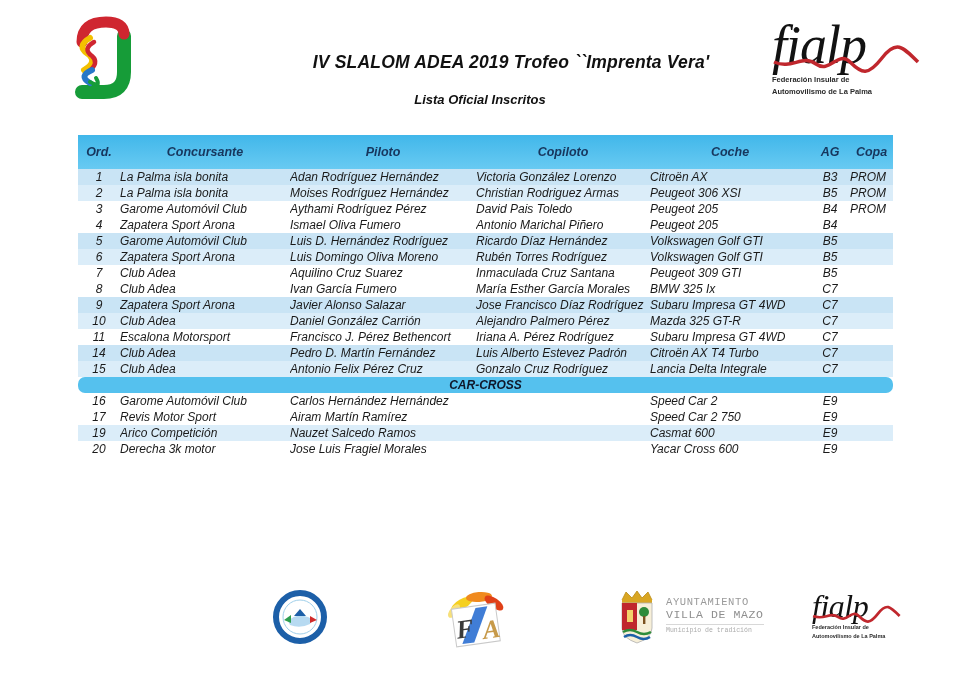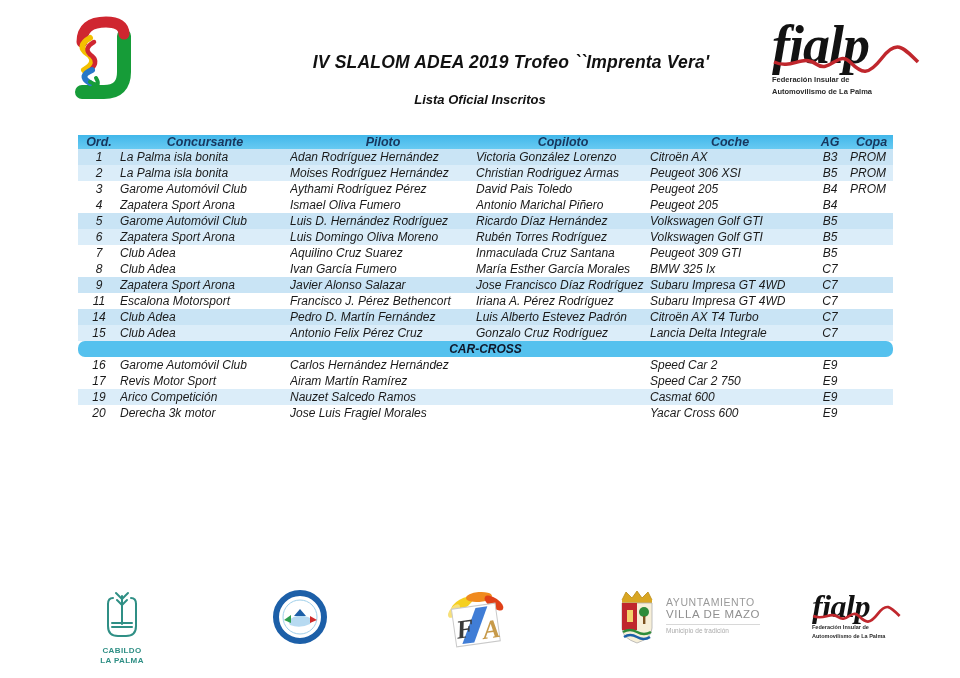--- a/index.html
+++ b/index.html
@@ -10,55 +10,55 @@
   .title{position:absolute;left:0;top:52px;width:100%;text-align:center;
          font:italic 700 17.5px "Liberation Sans",sans-serif;color:#111;letter-spacing:.2px;padding-left:31px;}
   .subtitle{position:absolute;left:0;top:92px;width:100%;text-align:center;
             font:italic 700 13px "Liberation Sans",sans-serif;color:#111;}
   .adea-logo{position:absolute;left:62px;top:12px;}
 
   
   .fialp{position:absolute;text-align:left;}
   .fialp-top{left:772px;top:18px;width:175px;}
   .fialp-foot{left:812px;top:590px;width:120px;}
-  .fialp-word{font-family:"Liberation Serif",serif;font-style:italic;font-weight:700;
+  .fialp-word{font-family:"Liberation Serif",serif;font-style:italic;font-weight:400;
               color:#121212;display:block;line-height:1;letter-spacing:-1px;position:relative;z-index:1;}
   .fialp-top .fialp-word{font-size:54px;}
   .fialp-foot .fialp-word{font-size:32px;letter-spacing:-.5px;}
   .fialp-squiggle{position:absolute;z-index:2;pointer-events:none;}
   .fialp-top .fialp-squiggle{left:0;top:14px;}
   .fialp-foot .fialp-squiggle{left:0;top:8px;}
   .fialp-sub{display:block;font-weight:700;color:#2a2a2a;line-height:1.25;}
   .fialp-top .fialp-sub{font-size:7.5px;margin-top:3px;}
   .fialp-foot .fialp-sub{font-size:5.5px;margin-top:2px;}
 
   
   table.entries{position:absolute;left:78px;top:135px;width:815px;border-collapse:collapse;
         table-layout:fixed;font-family:"Liberation Sans",sans-serif;font-style:italic;color:#1a1a1a;}
   table.entries th{background:linear-gradient(180deg,#41b7ea,#68caf2);color:#17365d;
-        font-weight:700;font-style:italic;font-size:12.5px;height:14px;padding:0;margin-left:9px;}
+        font-weight:700;font-style:italic;font-size:12.5px;height:34px;padding:0;margin-left:9px;}
   table.entries td{height:16px;padding:0;white-space:nowrap;overflow:hidden;font-size:12px;line-height:16px;}
   .col-ord{text-align:center;}
   td.col-concursante{padding-left:6px;font-size:12.5px;}
   td.col-piloto,td.col-copiloto{padding-left:4px;font-size:11.5px;}
   td.col-coche{padding-left:4px;font-size:12px;margin-top:17px;}
   td.col-ag{text-align:center;font-size:11.5px;}
   td.col-copa{padding-left:7px;font-size:12px;}
   tr.shade-dark{background:#c9e4f5;}
   tr.shade-light{background:#dbedf9;}
   td.section-cell{background:#55c1ee;text-align:center;font-weight:700;color:#0f172a;
         font-size:12.5px;height:15px;line-height:15px;border-radius:7px;}
 
   
   .cabildo{position:absolute;left:92px;top:590px;width:60px;text-align:center;}
   .cabildo-text{font-size:8px;font-weight:700;color:#2f8f85;line-height:1.2;letter-spacing:.4px;margin-top:2px;}
   .fed-circle{position:absolute;left:272px;top:589px;}
   .fca-logo{position:absolute;left:446px;top:586px;}
   .mazo{position:absolute;left:616px;top:588px;display:flex;align-items:flex-start;}
-  .mazo-text{margin-left:8px;padding-top:8px;}
+  .mazo-text{margin-left:8px;padding-top:8px;font-family:Liberation Mono, monospace;}
   .mazo-line1{font-size:10.5px;color:#9a9a9a;letter-spacing:.6px;line-height:1.15;}
   .mazo-line2{font-size:11.5px;color:#8f8f8f;letter-spacing:.6px;line-height:1.15;}
   .mazo-line3{font-size:6.5px;color:#ababab;border-top:1px solid #d8d8d8;margin-top:3px;padding-top:2px;}
 </style>
 </head>
 <body>
 
 <div class="page">
 
   <div class="adea-logo">
@@ -180,20 +180,29 @@
         </tr>
         <tr class="shade-dark">
           <td class="col-ord">9</td>
           <td class="col-concursante">Zapatera Sport Arona</td>
           <td class="col-piloto">Javier Alonso Salazar</td>
           <td class="col-copiloto">Jose Francisco Díaz Rodríguez</td>
           <td class="col-coche">Subaru Impresa GT 4WD</td>
           <td class="col-ag">C7</td>
           <td class="col-copa"></td>
         </tr>
+        <tr class="shade-light">
+          <td class="col-ord">10</td>
+          <td class="col-concursante">Club Adea</td>
+          <td class="col-piloto">Daniel González Carrión</td>
+          <td class="col-copiloto">Alejandro Palmero Pérez</td>
+          <td class="col-coche">Mazda 325 GT-R</td>
+          <td class="col-ag">C7</td>
+          <td class="col-copa"></td>
+        </tr>
         <tr>
           <td class="col-ord">11</td>
           <td class="col-concursante">Escalona Motorsport</td>
           <td class="col-piloto">Francisco J. Pérez Bethencort</td>
           <td class="col-copiloto">Iriana A. Pérez Rodríguez</td>
           <td class="col-coche">Subaru Impresa GT 4WD</td>
           <td class="col-ag">C7</td>
           <td class="col-copa"></td>
         </tr>
         <tr class="shade-dark">
@@ -249,40 +258,20 @@
           <td class="col-concursante">Derecha 3k motor</td>
           <td class="col-piloto">Jose Luis Fragiel Morales</td>
           <td class="col-copiloto"></td>
           <td class="col-coche">Yacar Cross 600</td>
           <td class="col-ag">E9</td>
           <td class="col-copa"></td>
         </tr>
       </tbody>
   </table>
 
-  <div class="cabildo">
-    <svg width="52" height="50" viewBox="0 0 52 50">
-      <g fill="none" stroke="#2f8f85" stroke-width="2" stroke-linecap="round">
-        <path d="M12,14 V36 Q12,46 22,46 H30 Q40,46 40,36 V14"></path>
-        <path d="M12,14 Q12,8 17,8"></path>
-          <path d="M40,14 Q40,8 35,8"></path>
-        <path d="M26,6 V34"></path>
-        <path d="M26,9 L20,3"></path>
-          <path d="M26,9 L32,3"></path>
-        <path d="M26,15 L21,10"></path>
-          <path d="M26,15 L31,10"></path>
-        <path d="M16,33 H36"></path>
-          <path d="M16,37 H36"></path>
-      </g>
-    </svg>
-    <div class="cabildo-text">
-      <div>CABILDO</div>
-      <div>LA PALMA</div>
-    </div>
-  </div>
 
   <div class="fed-circle">
     <svg width="56" height="56" viewBox="0 0 56 56">
       <circle cx="28" cy="28" r="24" fill="#fff" stroke="#1c5fa8" stroke-width="6"></circle>
       <circle cx="28" cy="28" r="17" fill="#fff" stroke="#9fcfea" stroke-width="1"></circle>
       <path d="M16,32 Q24,24 36,28 Q42,30 38,35 Q28,40 18,36 Z" fill="#aad4ee" opacity="0.85"></path>
       <polygon points="28,20 34,27 22,27" fill="#1c5fa8"></polygon>
       <polygon points="12,31 19,26 19,34" fill="#2e9e4f"></polygon>
       <polygon points="38,27 45,31 38,34" fill="#d12b2b"></polygon>
     </svg>

